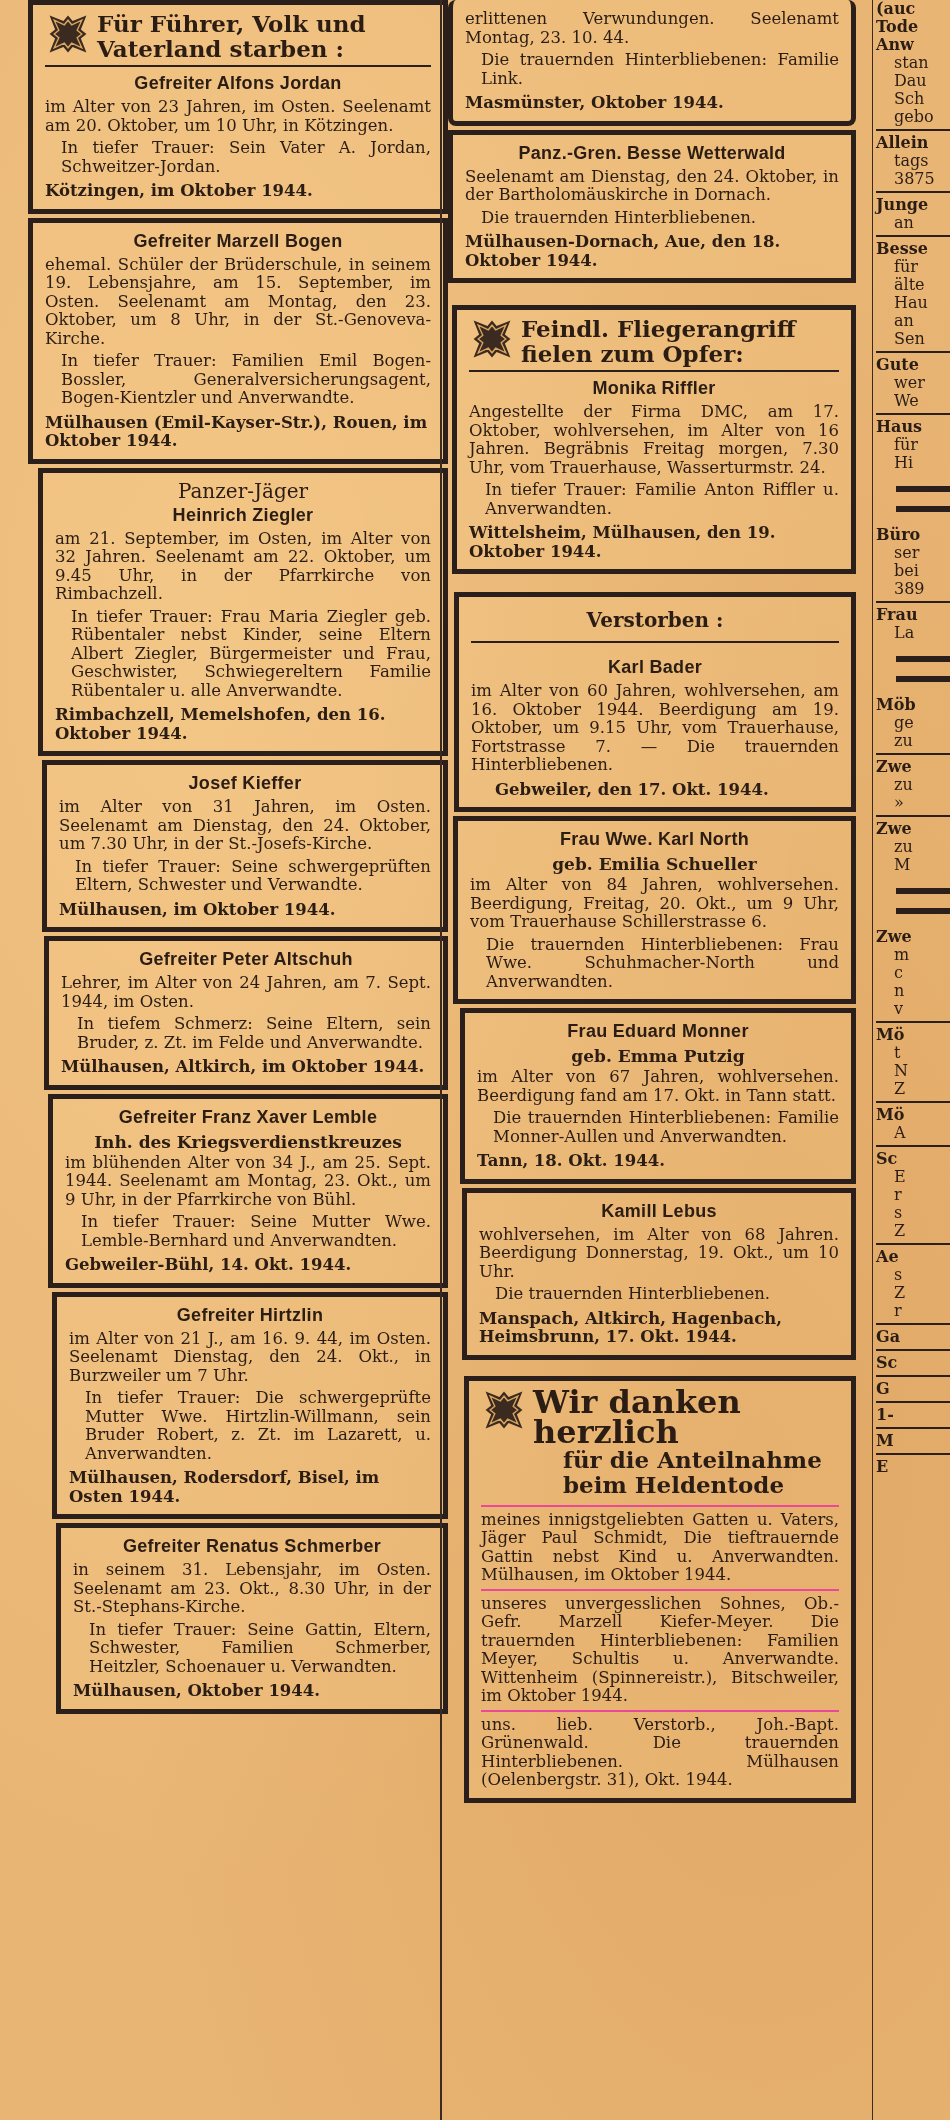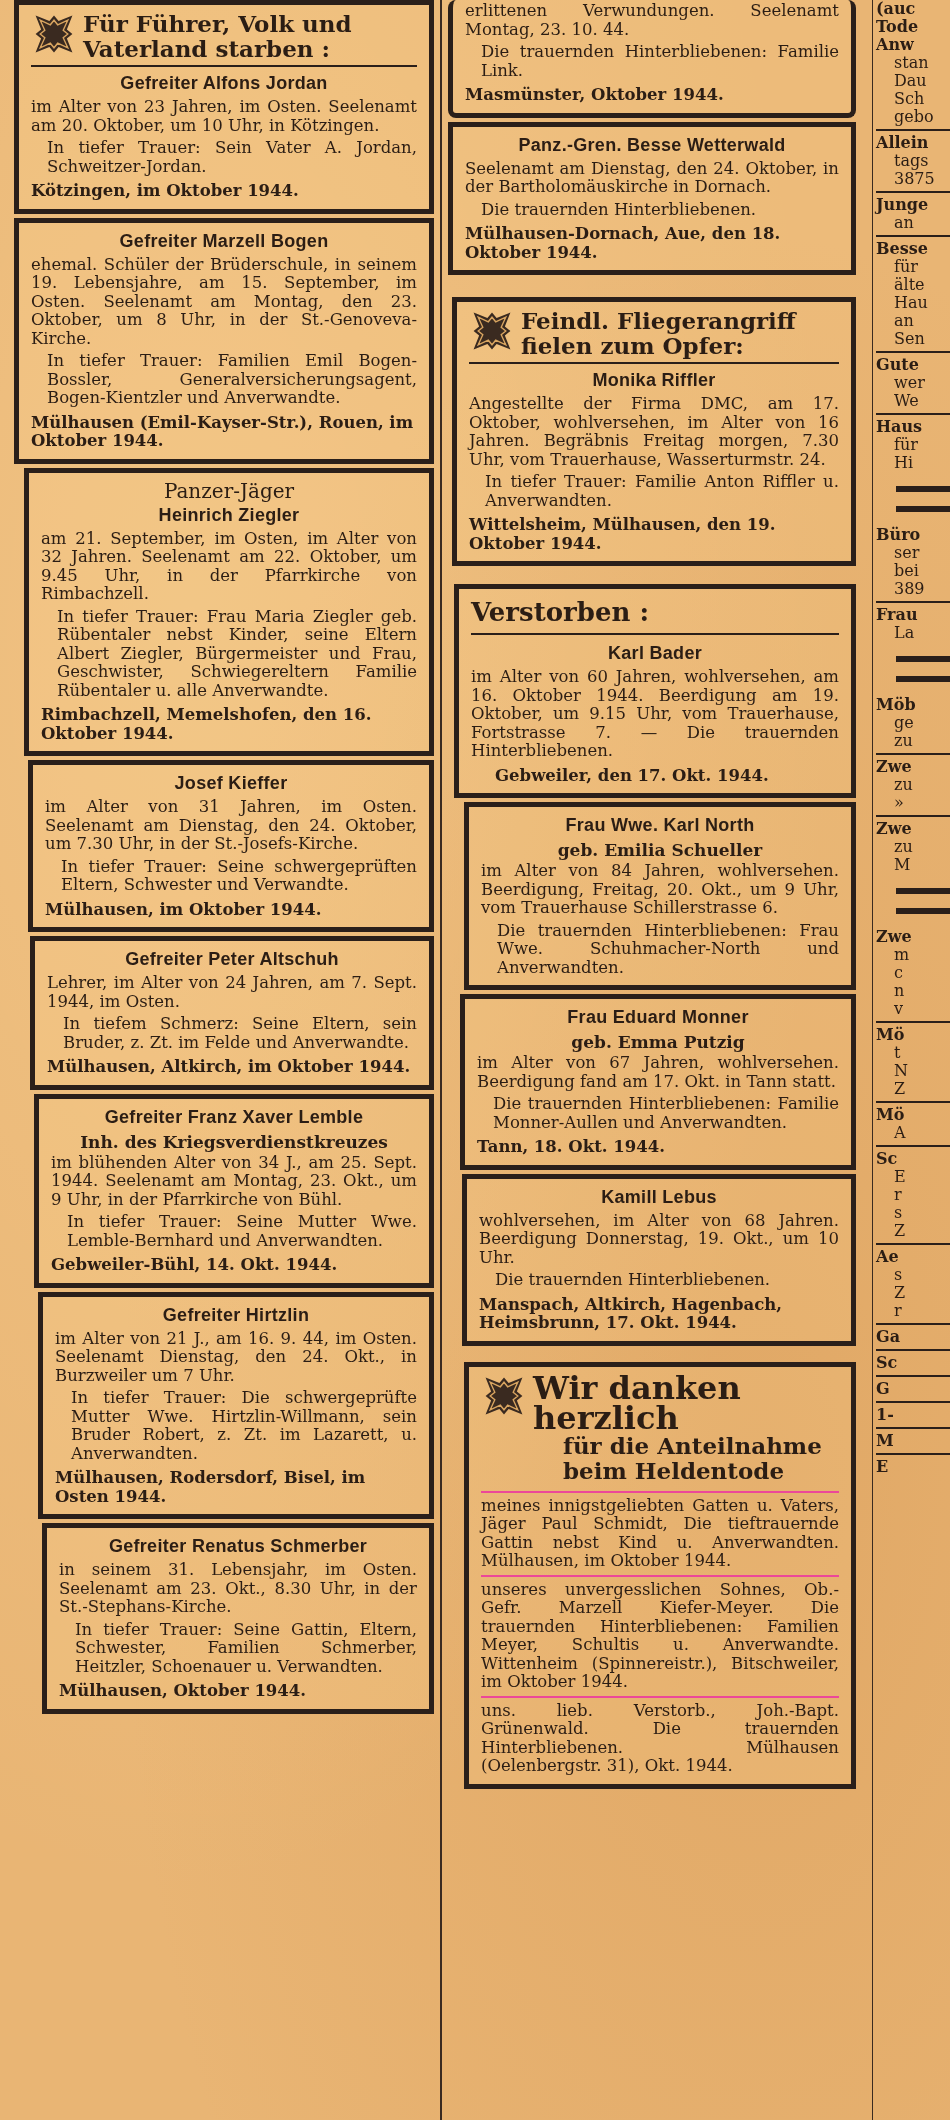--- a/index.html
+++ b/index.html
@@ -4,32 +4,32 @@
 <style>
   html,body{margin:0;padding:0;}
   body{width:950px;height:2120px;overflow:hidden;background:#e6b06a;
        font-family:"DejaVu Serif","Liberation Serif",serif;color:#2b1d14;position:relative;}
   .paper{position:absolute;inset:0;
     background:
       radial-gradient(ellipse at 20% 30%, rgba(255,220,160,.35), transparent 60%),
       radial-gradient(ellipse at 80% 70%, rgba(200,130,60,.25), transparent 60%),
       #e9b574;}
   .col{position:absolute;top:0;}
-  .col-left{left:14px;width:420px;}
+  .col-left{left:28px;width:420px;}
   .col-mid{left:448px;width:408px;}
   .col-right{left:862px;width:88px;overflow:hidden;}
   .rule-v{position:absolute;top:0;width:2px;height:2120px;background:#3a2a20;}
   .box{border:5px solid #2a1f1a;padding:6px 12px 8px;margin-bottom:4px;position:relative;
        background:rgba(255,215,150,.18);}
   .section-head{display:flex;align-items:flex-start;gap:6px;border-bottom:2px solid #2a1f1a;
        padding-bottom:4px;margin-bottom:6px;}
   .cross{width:46px;height:46px;flex:0 0 46px;}
   .head-text{font-family:"DejaVu Serif",serif;font-weight:bold;font-size:23px;line-height:25px;}
-  .head-plain{font-family:"DejaVu Serif",serif;font-weight:bold;font-size:26px;line-height:34px;
-       border-bottom:2px solid #2a1f1a;padding-bottom:4px;margin-bottom:8px;}
+  .head-plain{font-family:"DejaVu Serif",serif;font-weight:bold;font-size:20px;line-height:34px;
+       border-bottom:2px solid #2a1f1a;padding-bottom:4px;margin-bottom:14px;text-align:center;}
   .name{font-family:Liberation Sans, sans-serif;font-weight:bold;font-size:18px;text-align:center;
        margin:2px 0 4px;letter-spacing:.3px;}
   .pre{font-size:20px;text-align:center;margin:0;}
   .sub{font-size:17px;text-align:center;font-weight:bold;margin:0 0 2px;}
   .body{font-size:16.5px;line-height:18.5px;text-align:justify;margin:0;}
   .mourn{font-size:16.5px;line-height:18.5px;text-align:justify;margin:4px 0 0;padding-left:16px;}
   .place{font-size:16.5px;line-height:18.5px;font-weight:bold;margin:6px 0 0;}
   .thanks-entry{font-size:16.5px;line-height:18.5px;text-align:justify;border-top:2px solid #ec4899;
        padding-top:4px;margin-top:4px;}
   .frag{font-size:16px;line-height:18px;font-weight:bold;white-space:nowrap;}
@@ -107,21 +107,21 @@
     <div class="name">Gefreiter Renatus Schmerber</div>
     <p class="body">in seinem 31. Lebensjahr, im Osten. Seelenamt am 23. Okt., 8.30 Uhr, in der St.-Stephans-Kirche.</p>
     <p class="mourn">In tiefer Trauer: Seine Gattin, Eltern, Schwester, Familien Schmerber, Heitzler, Schoenauer u. Verwandten.</p>
     <p class="place">Mülhausen, Oktober 1944.</p>
   </div>
 </div>
 
 <div class="rule-v" style="left:440px;"></div>
 
 <div class="col col-mid">
-  <div class="box" style="border-top:none;padding-top:2px;border-radius:8px;">
+  <div class="box" style="border-top:none;padding-top:10px;border-radius:8px;">
     <p class="body">erlittenen Verwundungen. Seelenamt Montag, 23. 10. 44.</p>
     <p class="mourn">Die trauernden Hinterbliebenen: Familie Link.</p>
     <p class="place">Masmünster, Oktober 1944.</p>
   </div>
 
   <div class="box" style="margin-bottom:22px;">
     <div class="name">Panz.-Gren. Besse Wetterwald</div>
     <p class="body">Seelenamt am Dienstag, den 24. Oktober, in der Bartholomäuskirche in Dornach.</p>
     <p class="mourn">Die trauernden Hinterbliebenen.</p>
     <p class="place">Mülhausen-Dornach, Aue, den 18. Oktober 1944.</p>
@@ -141,21 +141,21 @@
     <p class="place">Wittelsheim, Mülhausen, den 19. Oktober 1944.</p>
   </div>
 
   <div class="box" style="margin-left:6px;">
     <div class="head-plain">Verstorben :</div>
     <div class="name">Karl Bader</div>
     <p class="body">im Alter von 60 Jahren, wohlversehen, am 16. Oktober 1944. Beerdigung am 19. Oktober, um 9.15 Uhr, vom Trauerhause, Fortstrasse 7. — Die trauernden Hinterbliebenen.</p>
     <p class="place" style="padding-left:24px;">Gebweiler, den 17. Okt. 1944.</p>
   </div>
 
-  <div class="box" style="margin-left:16px;">
+  <div class="box" style="margin-left:5px;">
     <div class="name">Frau Wwe. Karl North</div>
     <p class="sub">geb. Emilia Schueller</p>
     <p class="body">im Alter von 84 Jahren, wohlversehen. Beerdigung, Freitag, 20. Okt., um 9 Uhr, vom Trauerhause Schillerstrasse 6.</p>
     <p class="mourn">Die trauernden Hinterbliebenen: Frau Wwe. Schuhmacher-North und Anverwandten.</p>
   </div>
 
   <div class="box" style="margin-left:12px;">
     <div class="name">Frau Eduard Monner</div>
     <p class="sub">geb. Emma Putzig</p>
     <p class="body">im Alter von 67 Jahren, wohlversehen. Beerdigung fand am 17. Okt. in Tann statt.</p>

